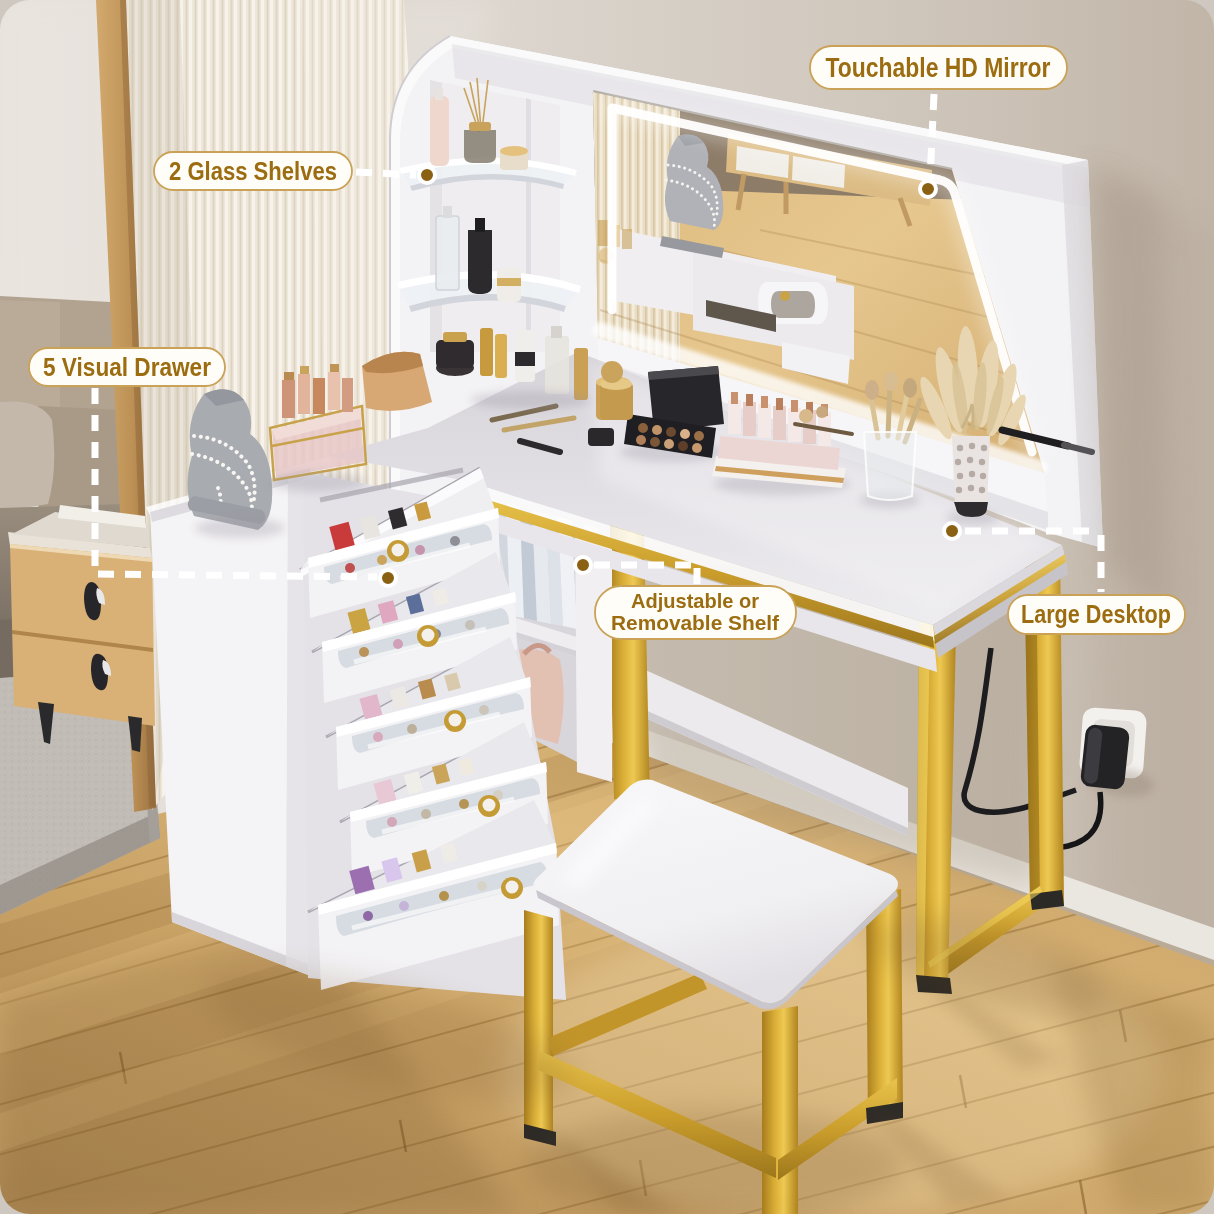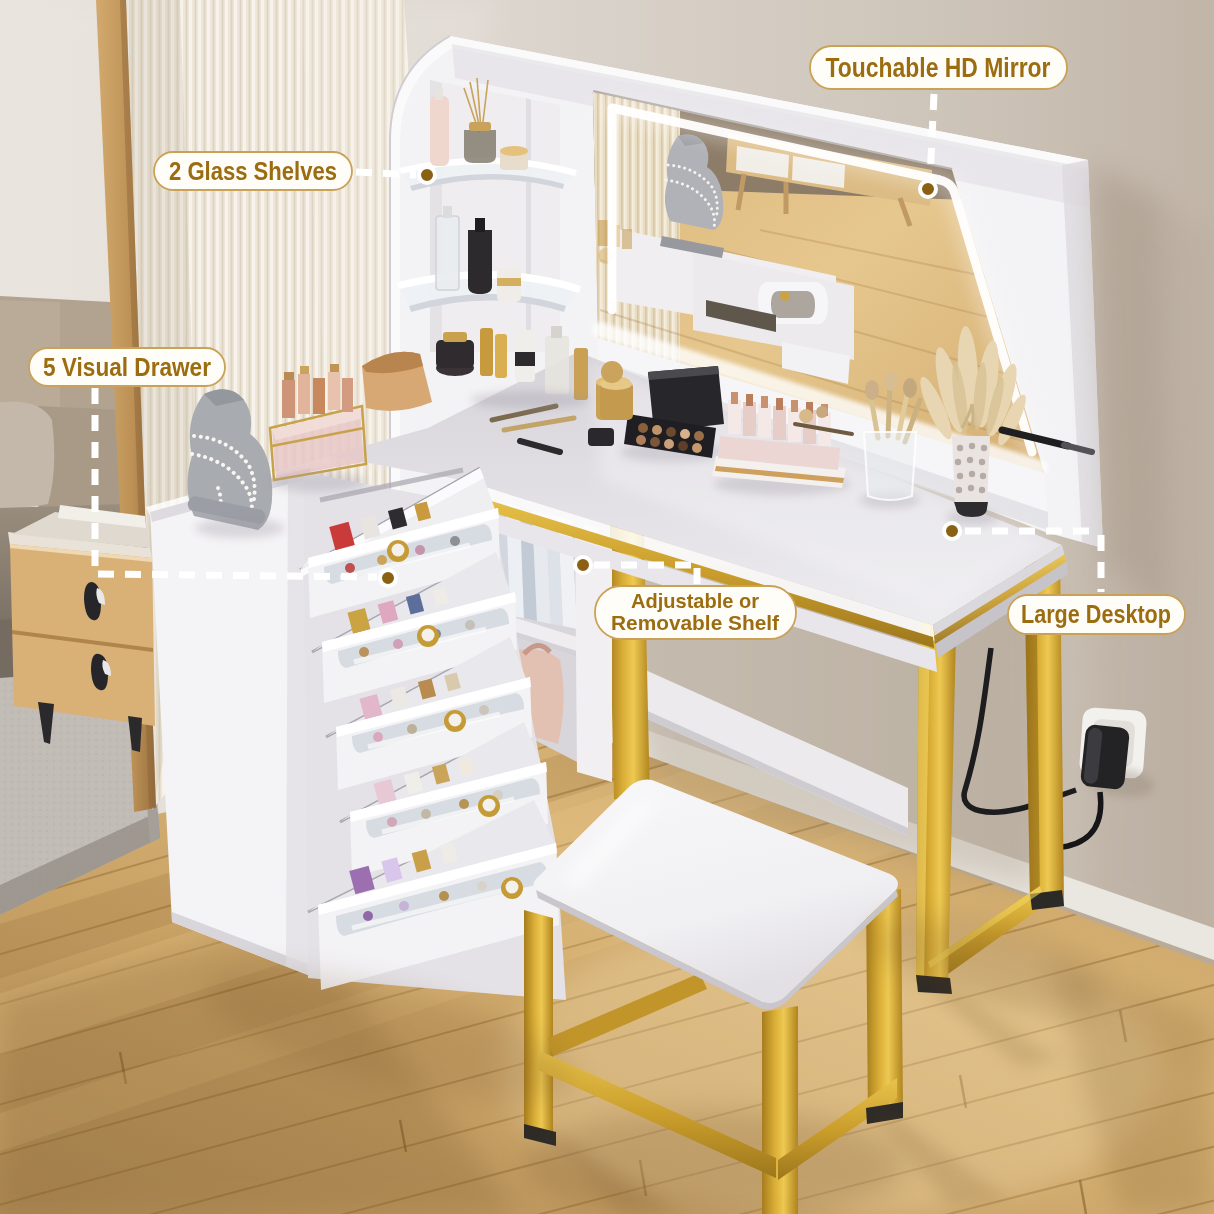--- a/index.html
+++ b/index.html
@@ -1,16 +1,16 @@
 <!DOCTYPE html>
 <html><head>
 <meta charset="utf-8">
 <style>
 html,body{margin:0;padding:0;background:#cfc8c0;}
-#stage{position:relative;width:1214px;height:1214px;overflow:hidden;font-family:"Liberation Sans",sans-serif;}
+#stage{position:relative;width:1214px;height:1214px;overflow:hidden;font-family:"Liberation Sans",sans-serif;border-radius:30px;}
 svg{display:block}
 </style>
 </head>
 <body>
 <div id="stage">
 <svg width="1214" height="1214" viewBox="0 0 1214 1214" xmlns="http://www.w3.org/2000/svg">
 <defs>
 <linearGradient id="wallG" x1="0" y1="0" x2="1" y2="0">
  <stop offset="0" stop-color="#e8e3dd"></stop>
  <stop offset="0.38" stop-color="#ddd7d0"></stop>

